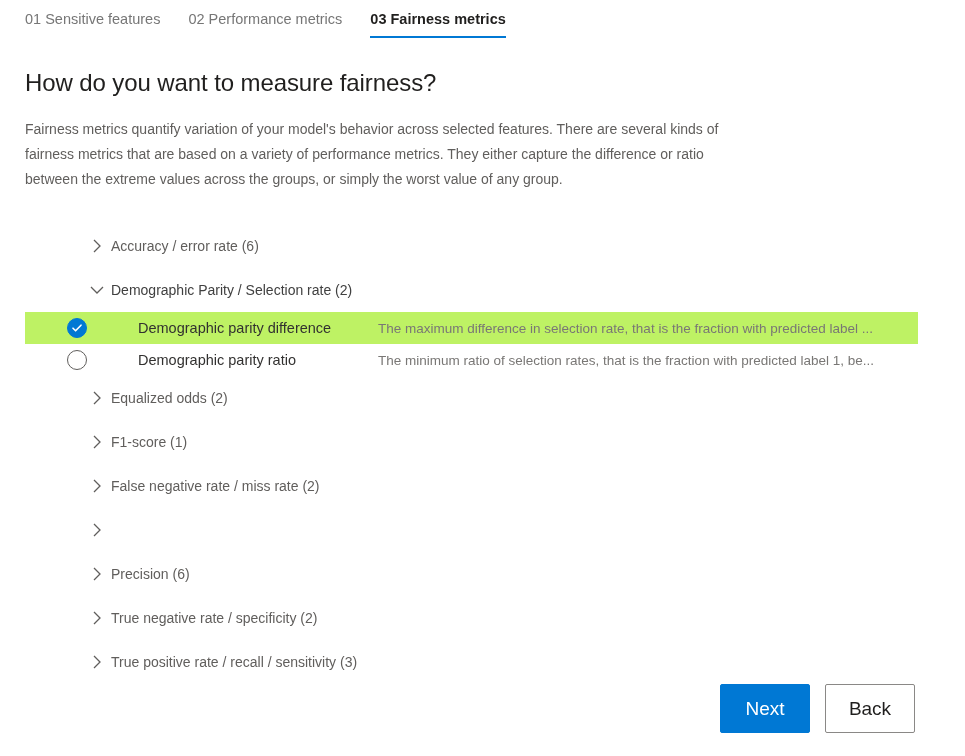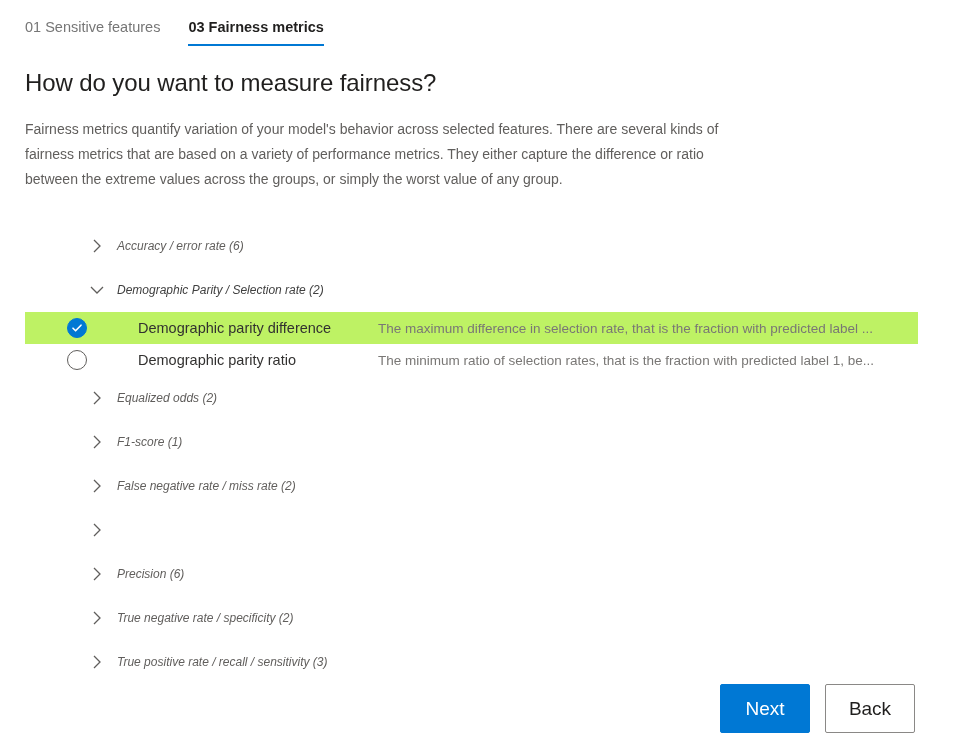--- a/index.html
+++ b/index.html
@@ -12,21 +12,21 @@
     background: #ffffff;
     font-family: "Liberation Sans", sans-serif;
     color: #323130;
     overflow: hidden;
     position: relative;
   }
 
   
   .tabbar {
     display: flex;
-    align-items: flex-end;
+    align-items: flex-start;
     padding: 10px 0 0 25px;
     height: 36px;
     box-sizing: content-box;
   }
   .tab {
     font-size: 14.5px;
     color: #767676;
     padding: 0 0 10px 0;
     margin-right: 28px;
     cursor: pointer;
@@ -99,25 +99,24 @@
     width: 28px;
     min-width: 28px;
     margin-left: 58px;
     display: flex;
     align-items: center;
     justify-content: center;
     color: #605e5c;
   }
   .chevron svg { display: block; }
   .group-label {
-    font-size: 12px;
+    font-size: 14px;
     color: #605e5c;
-    margin-left: 6px;
+    margin-left: 0;
     white-space: nowrap;
-    font-style: italic;
   }
   .group-row.expanded .group-label {
     color: #404040;
   }
 
   .option-row {
     display: flex;
     align-items: center;
     height: 32px;
     width: 893px;
@@ -193,20 +192,21 @@
     background: #0078d4;
     border: 1px solid #0078d4;
     color: #ffffff;
   }
 </style>
 </head>
 <body>
 
 <div class="tabbar">
     <div class="tab">01 Sensitive features</div>
+    <div class="tab">02 Performance metrics</div>
     <div class="tab active">03 Fairness metrics</div>
   </div>
 
 <div class="content">
 
   <h1 class="page-title">How do you want to measure fairness?</h1>
 
   <p class="page-desc">Fairness metrics quantify variation of your model's behavior across selected features. There are several kinds of fairness metrics that are based on a variety of performance metrics. They either capture the difference or ratio between the extreme values across the groups, or simply the worst value of any group.</p>
 
 

